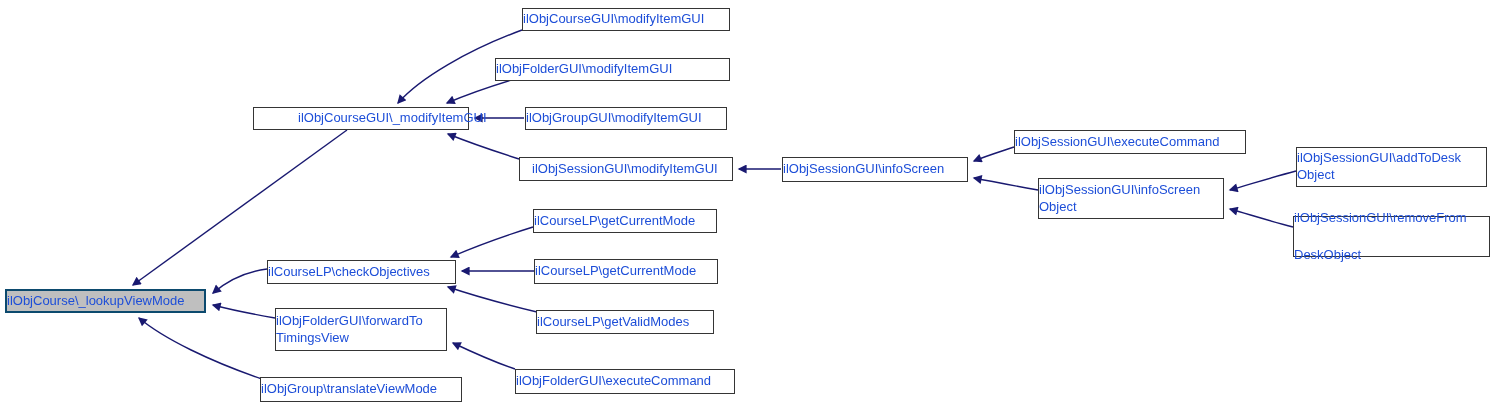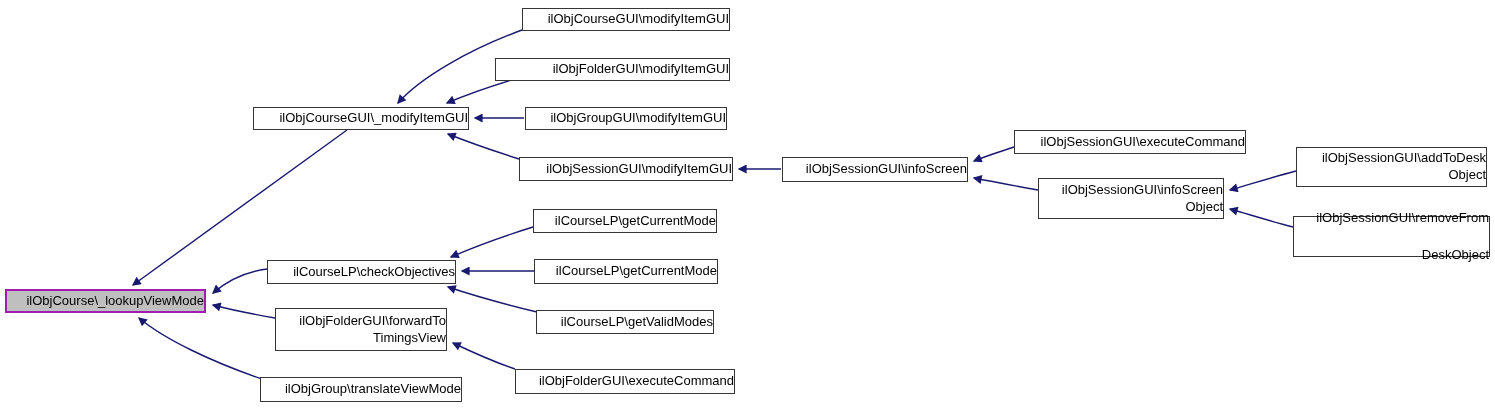--- a/index.html
+++ b/index.html
@@ -19,35 +19,35 @@
     position: absolute;
     left: 0;
     top: 0;
     pointer-events: none;
   }
   .node {
     position: absolute;
     box-sizing: border-box;
     background: #ffffff;
     border: 1px solid #353535;
-    color: #000000;
+    color: #1d4ed8;
     font-size: 13px;
     line-height: 1.3;
     display: flex;
     flex-direction: column;
-    align-items: flex-end;
+    align-items: flex-start;
     justify-content: center;
     text-align: center;
     white-space: nowrap;
     cursor: pointer;
   }
   .node span { display: block; }
   .node.hl {
     background: #bfbfbf;
-    border: 2px solid #a21caf;
+    border: 2px solid #0c4a6e;
     cursor: default;
   }
 </style>
 </head>
 <body>
 
 <div id="canvas">
 
   <svg id="edges" width="1495" height="408" viewBox="0 0 1495 408">
     <defs>

